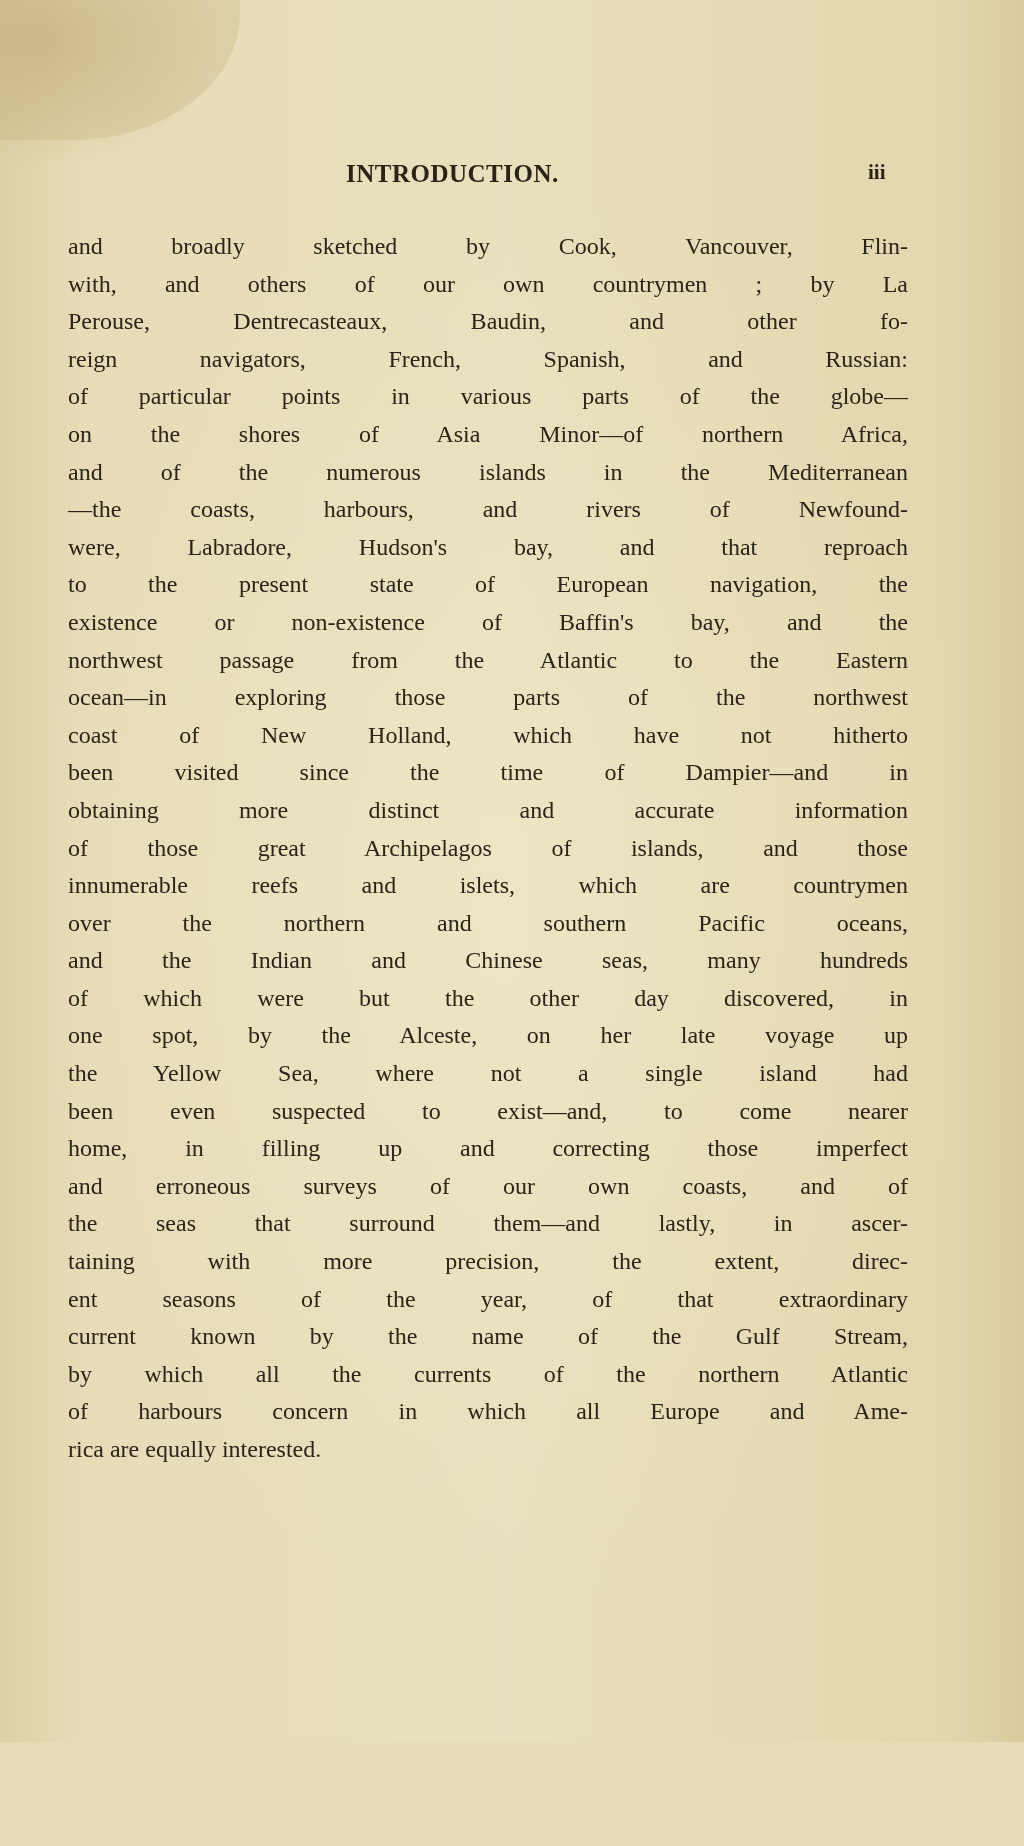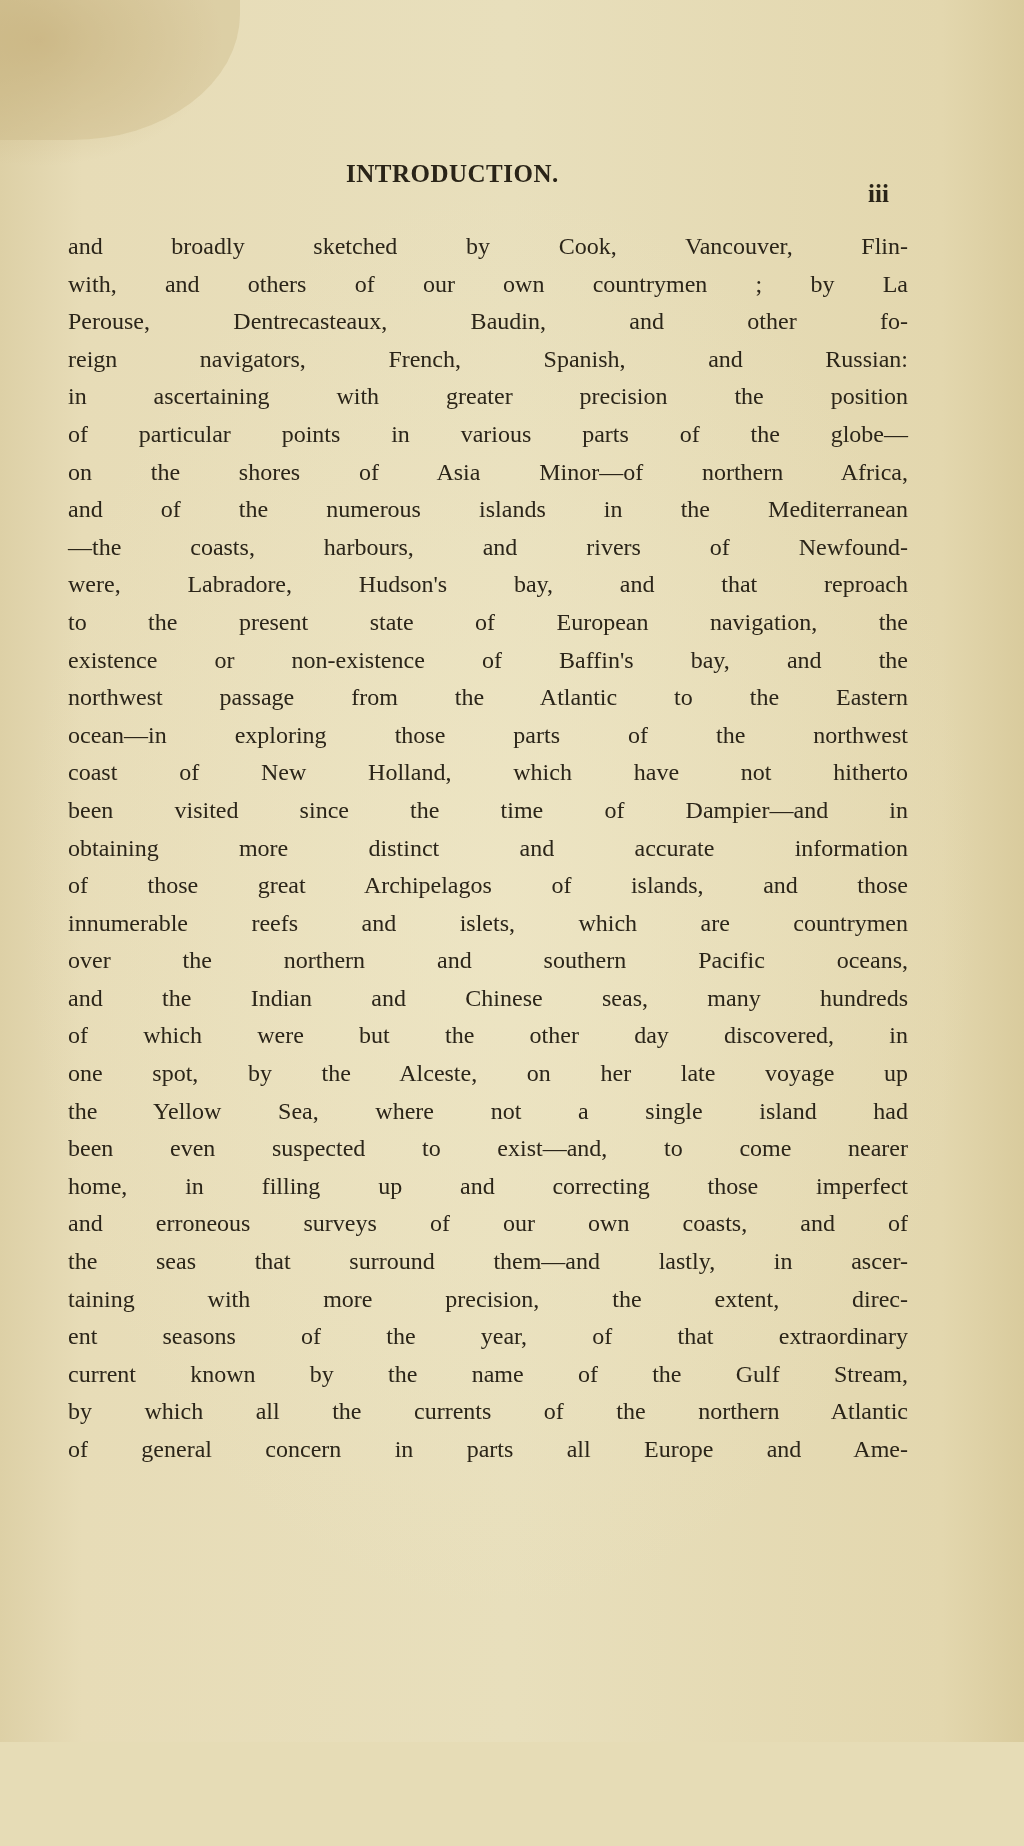--- a/index.html
+++ b/index.html
@@ -24,21 +24,21 @@
   .header {
     position: absolute; top: 160px; left: 0; width: 1024px; height: 32px;
   }
   .running-title {
     position: absolute; left: 346px; top: 0;
     font-size: 25px; letter-spacing: 0.5px; color: #2a2418;
     font-weight: bold;
   }
   .page-number {
     position: absolute; left: 868px; top: 0;
-    font-size: 25px; color: #2a2418; font-weight: bold; margin-top: 20px;
+    font-size: 21px; color: #2a2418; font-weight: bold;
   }
   .body-text {
     position: absolute; left: 68px; top: 228px; width: 840px;
     font-size: 24px; line-height: 37.6px; color: #2b2519;
   }
   .line {
     display: block; white-space: nowrap;
     text-align: justify; text-align-last: justify;
   }
   .line.last { text-align-last: left; }
@@ -52,21 +52,20 @@
   <div class="header">
     <span class="running-title">INTRODUCTION.</span>
     <span class="page-number">iii</span>
   </div>
 
   <div class="body-text">
     <span class="line">and broadly sketched by Cook, Vancouver, Flin-</span>
     <span class="line">with, and others of our own countrymen ; by La</span>
     <span class="line">Perouse, Dentrecasteaux, Baudin, and other fo-</span>
     <span class="line">reign navigators, French, Spanish, and Russian:</span>
-    <span class="line">in ascertaining with greater precision the position</span>
     <span class="line">of particular points in various parts of the globe—</span>
     <span class="line">on the shores of Asia Minor—of northern Africa,</span>
     <span class="line">and of the numerous islands in the Mediterranean</span>
     <span class="line">—the coasts, harbours, and rivers of Newfound-</span>
     <span class="line">were, Labradore, Hudson's bay, and that reproach</span>
     <span class="line">to the present state of European navigation, the</span>
     <span class="line">existence or non-existence of Baffin's bay, and the</span>
     <span class="line">northwest passage from the Atlantic to the Eastern</span>
     <span class="line">ocean—in exploring those parts of the northwest</span>
     <span class="line">coast of New Holland, which have not hitherto</span>
@@ -80,15 +79,16 @@
     <span class="line">one spot, by the Alceste, on her late voyage up</span>
     <span class="line">the Yellow Sea, where not a single island had</span>
     <span class="line">been even suspected to exist—and, to come nearer</span>
     <span class="line">home, in filling up and correcting those imperfect</span>
     <span class="line">and erroneous surveys of our own coasts, and of</span>
     <span class="line">the seas that surround them—and lastly, in ascer-</span>
     <span class="line">taining with more precision, the extent, direc-</span>
     <span class="line">ent seasons of the year, of that extraordinary</span>
     <span class="line">current known by the name of the Gulf Stream,</span>
     <span class="line">by which all the currents of the northern Atlantic</span>
-    <span class="line">of general concern in parts all Europe and Ame-</span>
+    <span class="line">of harbours concern in which all Europe and Ame-</span>
+    <span class="line last">rica are equally interested.</span>
   </div>
 </div>
 
 </body></html>

